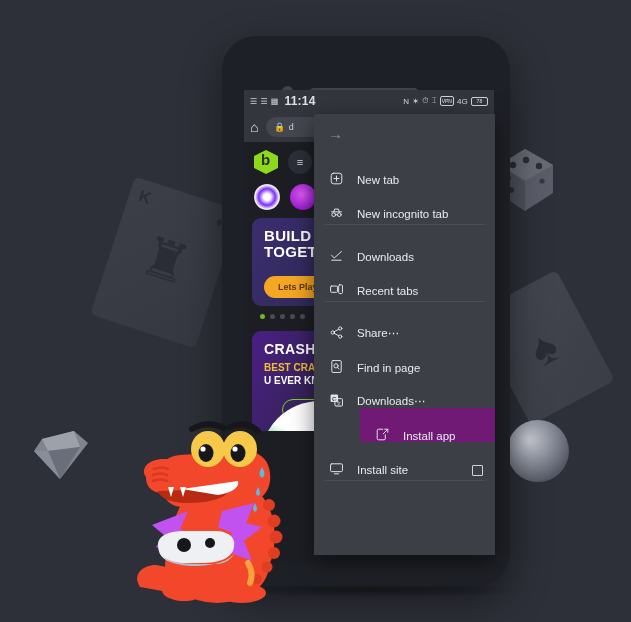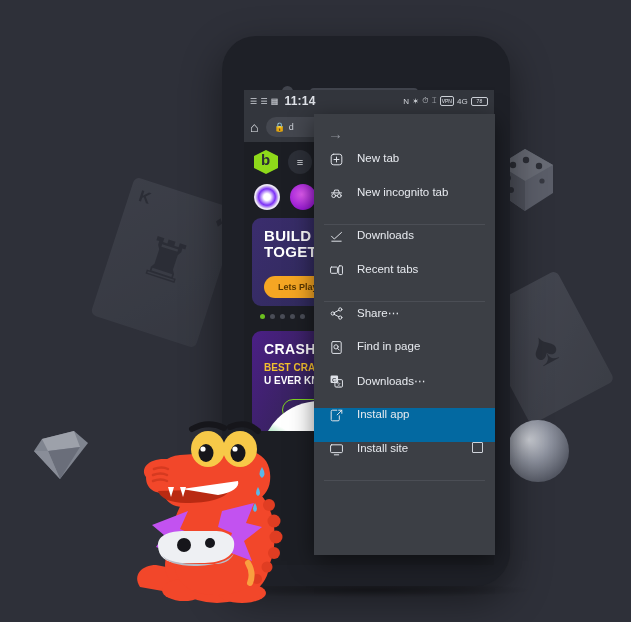--- a/index.html
+++ b/index.html
@@ -129,25 +129,25 @@
 
   
   #menu {
     position:absolute; left:314px; top:114px; width:181px; height:441px;
     background:#3c3f45; color:#eceef2;
     box-shadow:0 6px 22px rgba(0,0,0,.5);
     font-size:11.5px;
   }
   #menu-top { height:38px; display:flex; align-items:center; padding-left:14px; color:#8d9099; font-size:15px; }
   .m-item {
-    height:34px; display:flex; align-items:flex-start; gap:13px; padding:0 12px 0 14px;
+    height:34px; display:flex; align-items:flex-end; gap:13px; padding:0 12px 0 14px;
     color:#e7eaef; white-space:nowrap;
   }
   .m-item .mi { width:16px; text-align:center; font-size:13px; color:#dfe2e8; flex:none; display:flex; align-items:center; justify-content:center; }
-  .m-item.sel { background:#0369a1; }
+  .m-item.sel { background:#701a75;margin-left:46px; }
   .m-sep { height:1px; background:#4b4e55; margin:4px 10px; }
   .chk { margin-left:auto; width:11px; height:11px; border:1.5px solid #cfd3da; border-radius:1px; }
 
   svg.ic { width:15px; height:15px; fill:none; stroke:#dfe2e8; stroke-width:1.6; stroke-linecap:round; stroke-linejoin:round; }
   svg.icf { width:15px; height:15px; fill:#dfe2e8; }
 
   #shadow-floor {
     position:absolute; left:205px; top:582px; width:330px; height:16px;
     background:radial-gradient(ellipse at center, rgba(0,0,0,.35), rgba(0,0,0,0) 70%);
   }

